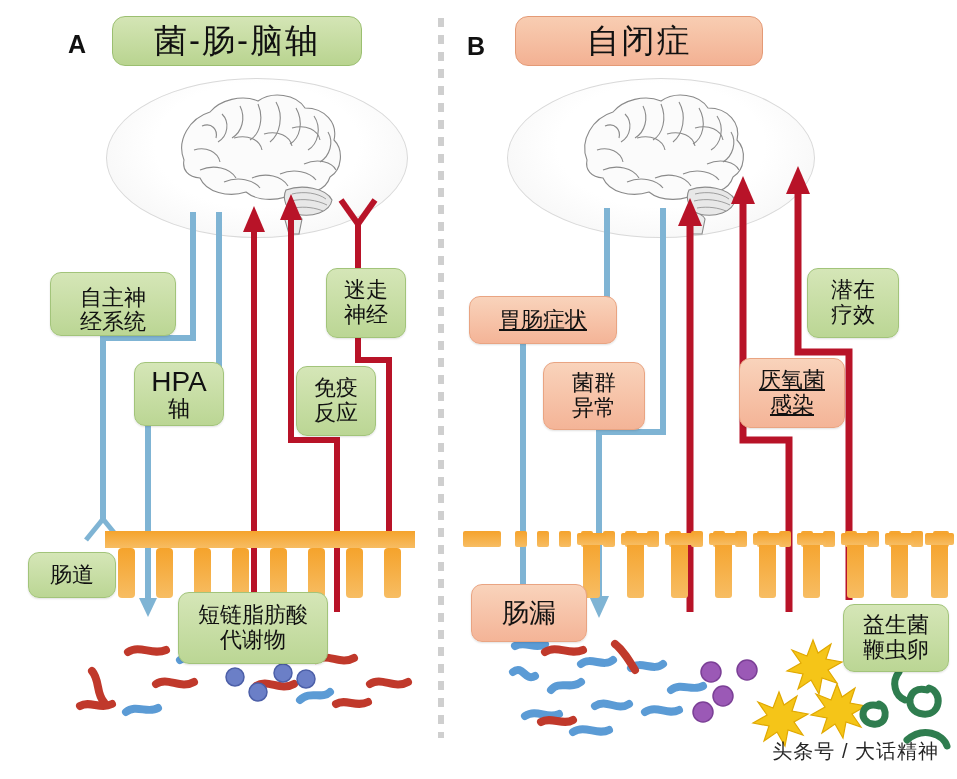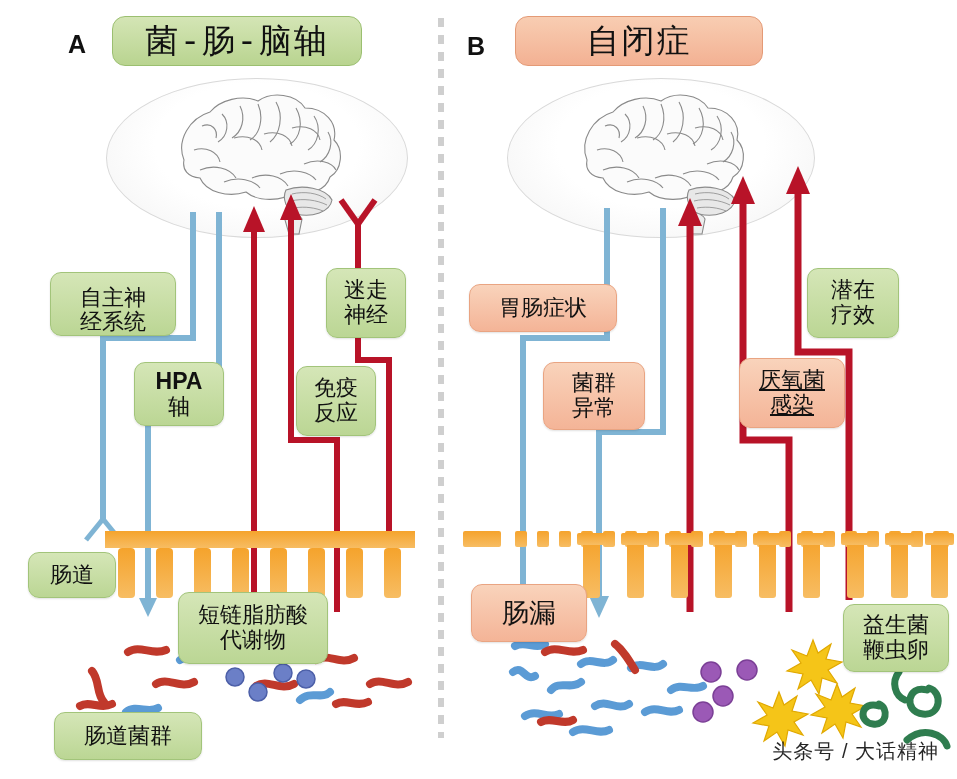--- a/index.html
+++ b/index.html
@@ -14,21 +14,21 @@
   .divider{position:absolute;left:438px;top:18px;width:6px;height:720px;
            background-image:linear-gradient(to bottom,#cfcfcf 0,#cfcfcf 9px,transparent 9px,transparent 17px);
            background-size:6px 17px;}
 
   
   .panel-letter{position:absolute;font-weight:bold;font-size:25px;color:#111;}
 
   
   .title-chip{position:absolute;border-radius:13px;display:flex;align-items:center;
               justify-content:center;font-size:33px;color:#111;letter-spacing:2px;
-              font-family:Liberation Mono, monospace;}
+              font-family:Liberation Sans, sans-serif;}
   .chip-green{background:linear-gradient(to bottom,#d4e5b5,#b9d490);border:1px solid #9bbf70;}
   .chip-orange{background:linear-gradient(to bottom,#f8cdb2,#f3b193);border:1px solid #e49a76;}
 
   
   .lbl{position:absolute;border-radius:11px;display:flex;flex-direction:column;
        align-items:center;justify-content:center;text-align:center;
        font-family:"DejaVu Serif","Liberation Serif",serif;
        font-size:22px;line-height:1.12;color:#111;z-index:30;
        box-shadow:0 1px 2px rgba(0,0,0,.12);}
   .lbl.green{background:linear-gradient(to bottom,#d5e6b7,#bbd694);border:1px solid #a2c47a;}
@@ -170,21 +170,21 @@
       <circle cx="306" cy="679" r="9"></circle>
     </g>
   </svg>
 
   <div class="lbl green" style="left:50px;top:272px;width:124px;height:62px;justify-content:flex-end;">
     <span>自主神</span>
     <span>经系统</span>
   </div>
 
   <div class="lbl green" style="left:134px;top:362px;width:88px;height:62px;">
-    <span style="font-family:'Liberation Sans',sans-serif;font-weight:bold;font-size:23px;">HPA</span>
+    <span style="font-family:'Liberation Sans',sans-serif;font-weight:normal;font-size:28px;">HPA</span>
     <span>轴</span>
   </div>
 
   <div class="lbl green" style="left:326px;top:268px;width:78px;height:68px;">
     <span>迷走</span>
     <span>神经</span>
   </div>
 
   <div class="lbl green" style="left:296px;top:366px;width:78px;height:68px;">
     <span>免疫</span>
@@ -193,23 +193,20 @@
 
   <div class="lbl green" style="left:28px;top:552px;width:86px;height:44px;">
     <span>肠道</span>
   </div>
 
   <div class="lbl green" style="left:178px;top:592px;width:148px;height:70px;">
     <span>短链脂肪酸</span>
     <span>代谢物</span>
   </div>
 
-  <div class="lbl green" style="left:54px;top:712px;width:146px;height:46px;">
-    <span>肠道菌群</span>
-  </div>
 </div>
 
 <div class="divider"></div>
 
 <div class="panel" id="panel-b">
 
   <div class="panel-letter" style="left:12px;top:32px;">B</div>
 
   <div class="title-chip chip-orange" style="left:60px;top:16px;width:246px;height:48px;">自闭症</div>
 
@@ -351,21 +348,21 @@
       <path d="M318 708 l6-16 5 13 13-9 -5 15 16 3 -14 8 9 13 -15-5 -3 16 -8-14 -13 9 5-15 -16-3 14-8 -9-13z"></path>
     </g>
     <g fill="none" stroke="#2f7d4f" stroke-width="7" stroke-linecap="round">
       <path d="M424 706 C406 700 402 722 418 724 C432 726 434 708 424 704"></path>
       <path d="M472 690 C452 684 448 712 468 714 C486 716 488 692 474 688"></path>
       <path d="M452 740 C468 726 488 734 492 746"></path>
       <path d="M444 672 C436 682 440 696 450 700"></path>
     </g>
   </svg>
 
-  <div class="lbl orange" style="left:14px;top:284px;width:146px;height:46px;">
+  <div class="lbl orange" style="left:14px;top:296px;width:146px;height:46px;text-decoration:underline;">
     <span>胃肠症状</span>
   </div>
 
   <div class="lbl orange" style="left:88px;top:362px;width:100px;height:66px;">
     <span>菌群</span>
     <span>异常</span>
   </div>
 
   <div class="lbl orange" style="left:284px;top:358px;width:104px;height:68px;text-decoration:underline;">
     <span>厌氧菌</span>

